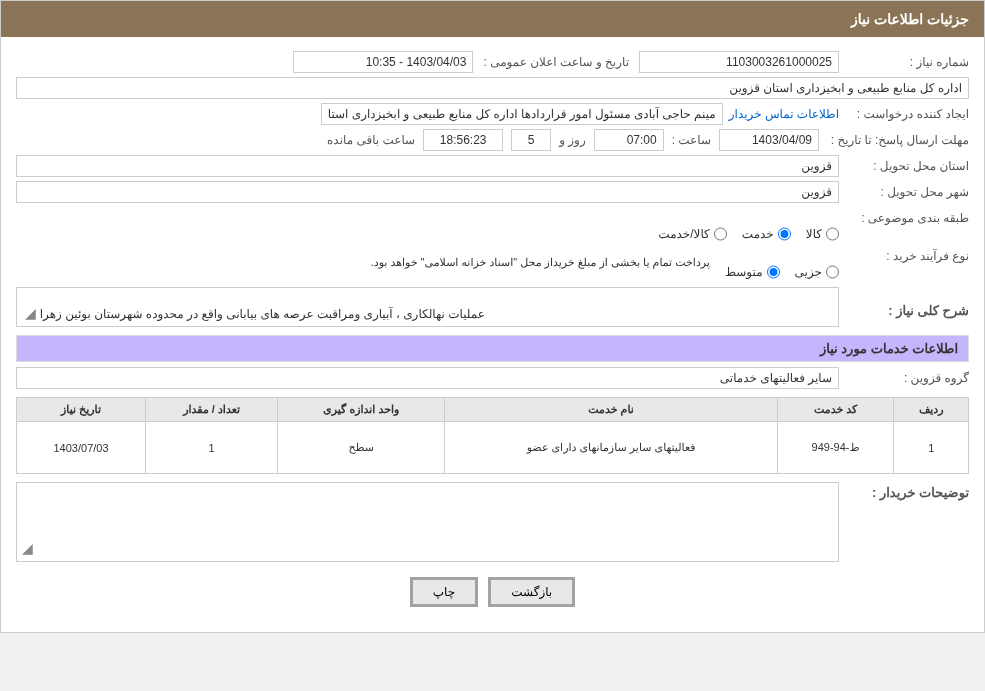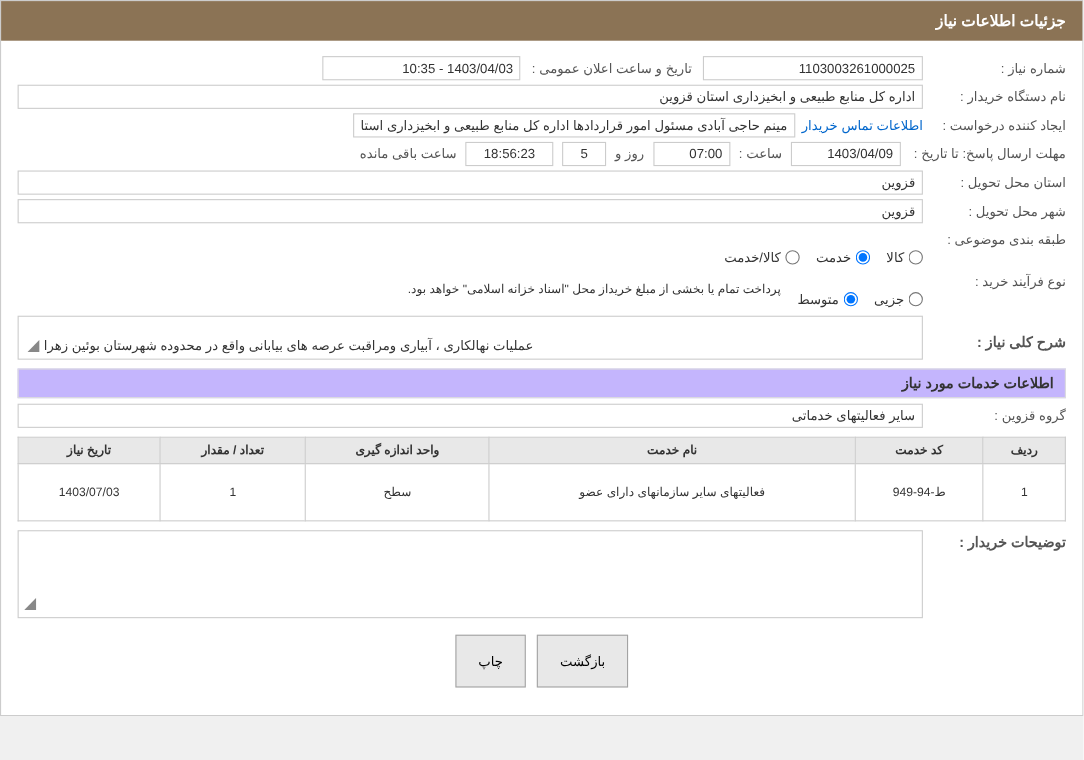--- a/index.html
+++ b/index.html
@@ -94,22 +94,22 @@
     .data-table tr:nth-child(even) td {
       background: #fafafa;
     }
     .btn-row {
       display: flex;
       justify-content: center;
       gap: 10px;
       margin: 15px 0;
     }
     .btn {
-      padding: 16px 20px;
-      border: 1px solid #a3a3a3;
+      padding: 5px 20px;
+      border: 3px solid #a3a3a3;
       cursor: pointer;
       font-family: Tahoma, Arial, sans-serif;
       font-size: 12px;
     }
     .btn-print {
       background: #e8e8e8;
     }
     .btn-back {
       background: #e8e8e8;
     }
@@ -155,21 +155,20 @@
       <div class="flex-content">
         <div class="two-col-row">
           <div class="value-box" style="min-width:200px;">1103003261000025</div>
           <div class="col-label">تاریخ و ساعت اعلان عمومی :</div>
           <div class="value-box" style="min-width:180px;">1403/04/03 - 10:35</div>
         </div>
       </div>
     </div>
 
     <div class="flex-row">
-      <div class="flex-label">نام دستگاه خریدار :</div>
       <div class="flex-content">
         <div class="value-box wide">اداره کل منابع طبیعی و ابخیزداری استان قزوین</div>
       </div>
     </div>
 
     <div class="flex-row">
       <div class="flex-label">ایجاد کننده درخواست :</div>
       <div class="flex-content">
         <div style="display:flex;align-items:center;gap:6px;">
           <span class="link-blue">اطلاعات تماس خریدار</span>

